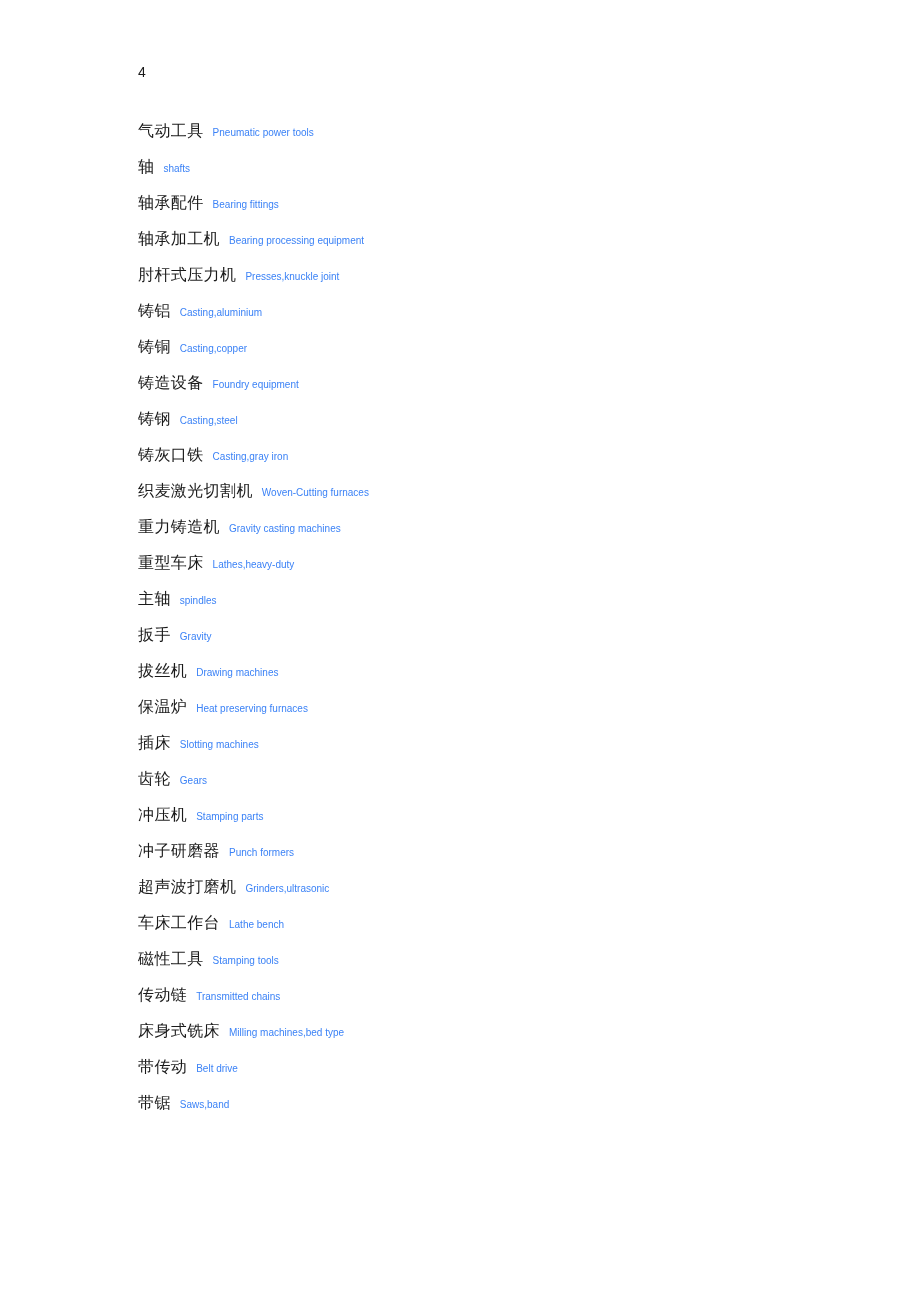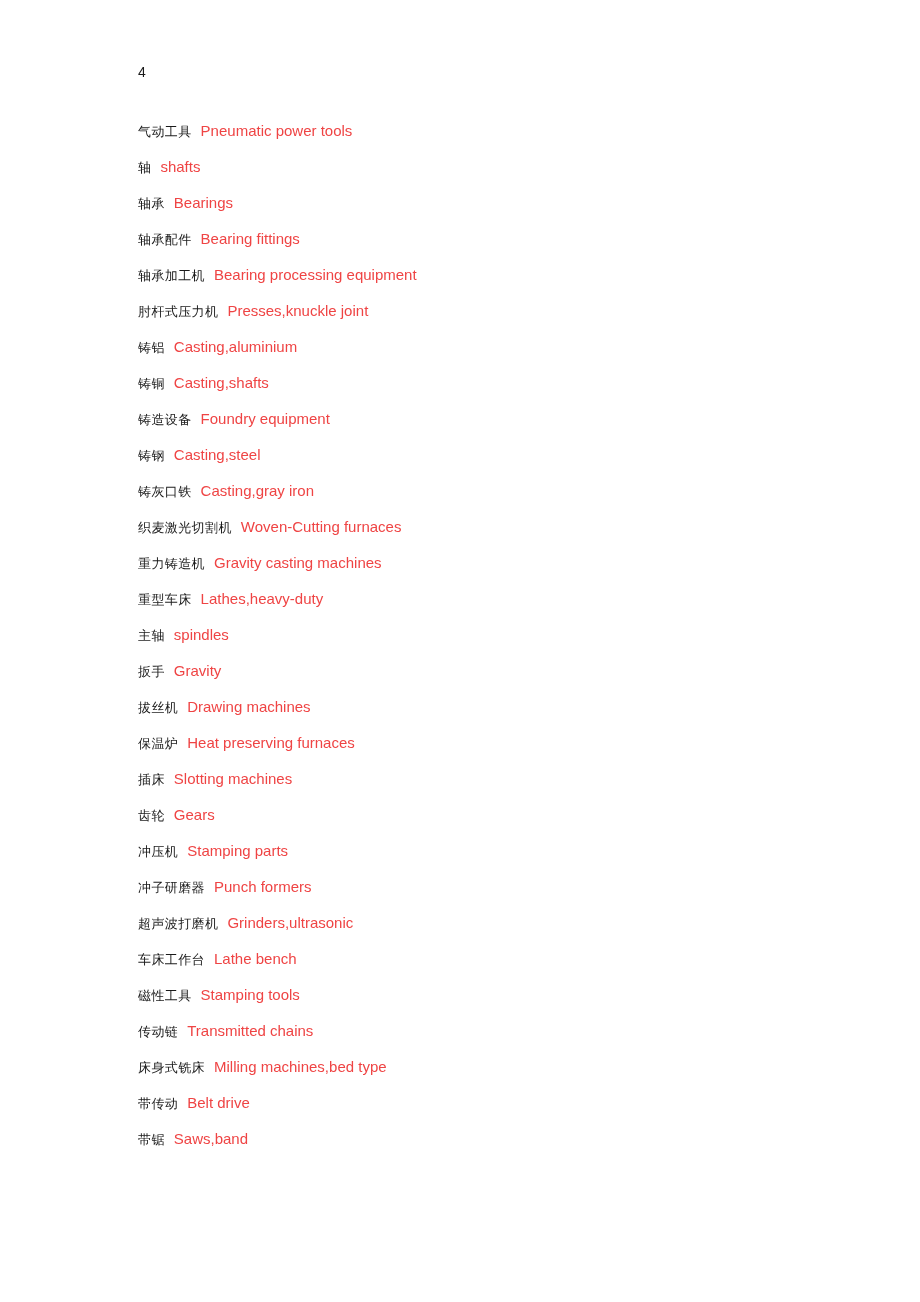--- a/index.html
+++ b/index.html
@@ -38,50 +38,49 @@
   .entry {
     display: block;
     font-size: 14.5px;
     line-height: 36px;
     height: 36px;
     white-space: nowrap;
     color: #1a1a1a;
   }
   .entry .zh {
     font-family: "DejaVu Sans", "Liberation Sans", sans-serif;
-    font-size: 13px;
+    font-size: 16px;
     letter-spacing: 0.4px;
     color: #1a1a1a;
   }
   .entry .sep {
     display: inline-block;
     width: 9px;
   }
   .entry .en {
     font-family: "Liberation Sans", "DejaVu Sans", sans-serif;
-    font-size: 15px;
-    color: #ef4444;
+    font-size: 10px;
+    color: #3b82f6;
   }
 </style>
 </head>
 <body>
 
 <div class="page">
 
   <div class="page-number">4</div>
 
   <div class="glossary">
       <div class="entry"><span class="zh">气动工具</span><span class="sep"></span><span class="en">Pneumatic  power  tools</span></div>
       <div class="entry"><span class="zh">轴</span><span class="sep"></span><span class="en">shafts</span></div>
-      <div class="entry"><span class="zh">轴承</span><span class="sep"></span><span class="en">Bearings</span></div>
       <div class="entry"><span class="zh">轴承配件</span><span class="sep"></span><span class="en">Bearing  fittings</span></div>
       <div class="entry"><span class="zh">轴承加工机</span><span class="sep"></span><span class="en">Bearing  processing  equipment</span></div>
       <div class="entry"><span class="zh">肘杆式压力机</span><span class="sep"></span><span class="en">Presses,knuckle  joint</span></div>
       <div class="entry"><span class="zh">铸铝</span><span class="sep"></span><span class="en">Casting,aluminium</span></div>
-      <div class="entry"><span class="zh">铸铜</span><span class="sep"></span><span class="en">Casting,shafts</span></div>
+      <div class="entry"><span class="zh">铸铜</span><span class="sep"></span><span class="en">Casting,copper</span></div>
       <div class="entry"><span class="zh">铸造设备</span><span class="sep"></span><span class="en">Foundry  equipment</span></div>
       <div class="entry"><span class="zh">铸钢</span><span class="sep"></span><span class="en">Casting,steel</span></div>
       <div class="entry"><span class="zh">铸灰口铁</span><span class="sep"></span><span class="en">Casting,gray  iron</span></div>
       <div class="entry"><span class="zh">织麦激光切割机</span><span class="sep"></span><span class="en">Woven-Cutting  furnaces</span></div>
       <div class="entry"><span class="zh">重力铸造机</span><span class="sep"></span><span class="en">Gravity  casting  machines</span></div>
       <div class="entry"><span class="zh">重型车床</span><span class="sep"></span><span class="en">Lathes,heavy-duty</span></div>
       <div class="entry"><span class="zh">主轴</span><span class="sep"></span><span class="en">spindles</span></div>
       <div class="entry"><span class="zh">扳手</span><span class="sep"></span><span class="en">Gravity</span></div>
       <div class="entry"><span class="zh">拔丝机</span><span class="sep"></span><span class="en">Drawing  machines</span></div>
       <div class="entry"><span class="zh">保温炉</span><span class="sep"></span><span class="en">Heat  preserving  furnaces</span></div>

